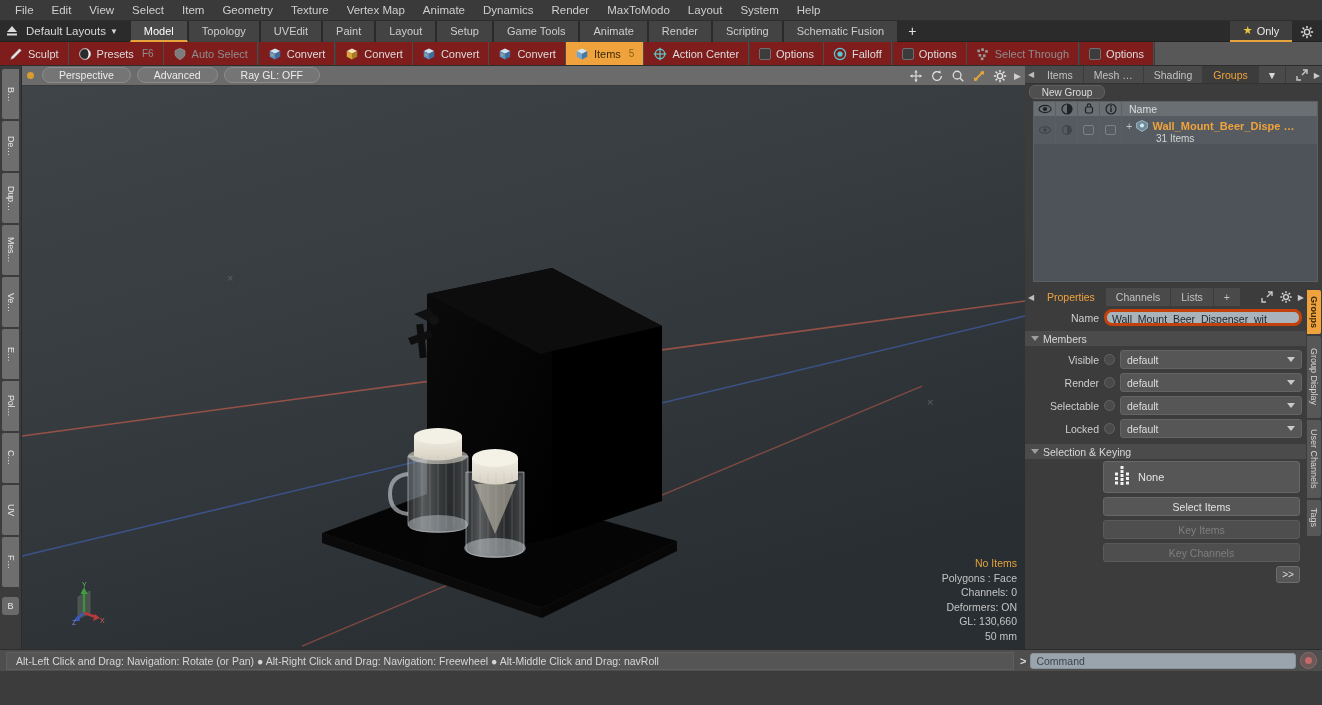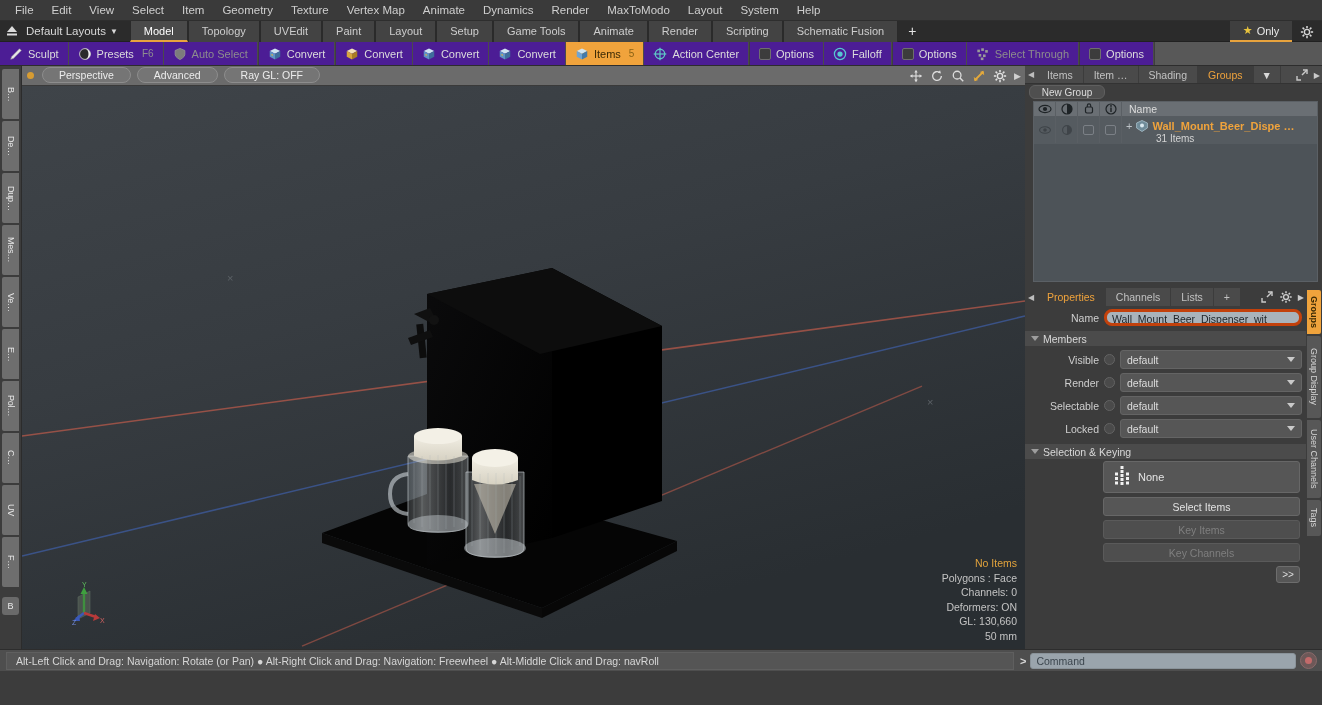--- a/index.html
+++ b/index.html
@@ -71,21 +71,21 @@
   }
 
   
   .toolbar {
     height:24px; background:#585858; display:flex; align-items:stretch;
     border-bottom:1px solid #2d2d2d;
   }
   .tgroup { display:flex; align-items:stretch; border-right:1px solid #3e3e3e; }
   .tbtn {
     display:flex; align-items:center; gap:5px; padding:0 9px;
-    color:#dcdcdc; font-size:11px; white-space:nowrap; background:#4c1d95;
+    color:#dcdcdc; font-size:11px; white-space:nowrap; background:#7f1d1d;
     border-right:1px solid #4b4b4b;
   }
   .tbtn.dim { color:#8d8d8d; }
   .tbtn.active { background:#f0a33c; color:#3b2a05; }
   .tbtn .hk { color:#8f8f8f; font-size:10px; margin-left:3px; }
   .tbtn.active .hk { color:#8a6214; }
   .ico { width:14px; height:14px; flex:0 0 auto; display:block; }
   .chk {
     width:12px; height:12px; border-radius:2px; background:#3c3c3c;
     border:1px solid #6e6e6e; flex:0 0 auto;
@@ -610,21 +610,21 @@
         </div>
       </div>
     </div>
 
     <div class="rpanel">
 
       <div class="panel-tabrow">
         <div class="arrow-l">◀</div>
         <div style="display:flex" id="rtoptabs">
             <div class="ptab">Items</div>
-            <div class="ptab">Item …</div>
+            <div class="ptab">Mesh …</div>
             <div class="ptab">Shading</div>
             <div class="ptab active">Groups</div>
           </div>
         <div class="ptab plus">▼</div>
         <div class="ptabrow-right">
           <svg class="ico" viewBox="0 0 14 14">
               <path d="M8 2 h4 v4" stroke="#c9c9c9" stroke-width="1.4" fill="none"></path>
               <path d="M12 2 L7 7" stroke="#c9c9c9" stroke-width="1.4"></path>
               <path d="M6 12 H2 V8" stroke="#c9c9c9" stroke-width="1.4" fill="none"></path>
             </svg>

